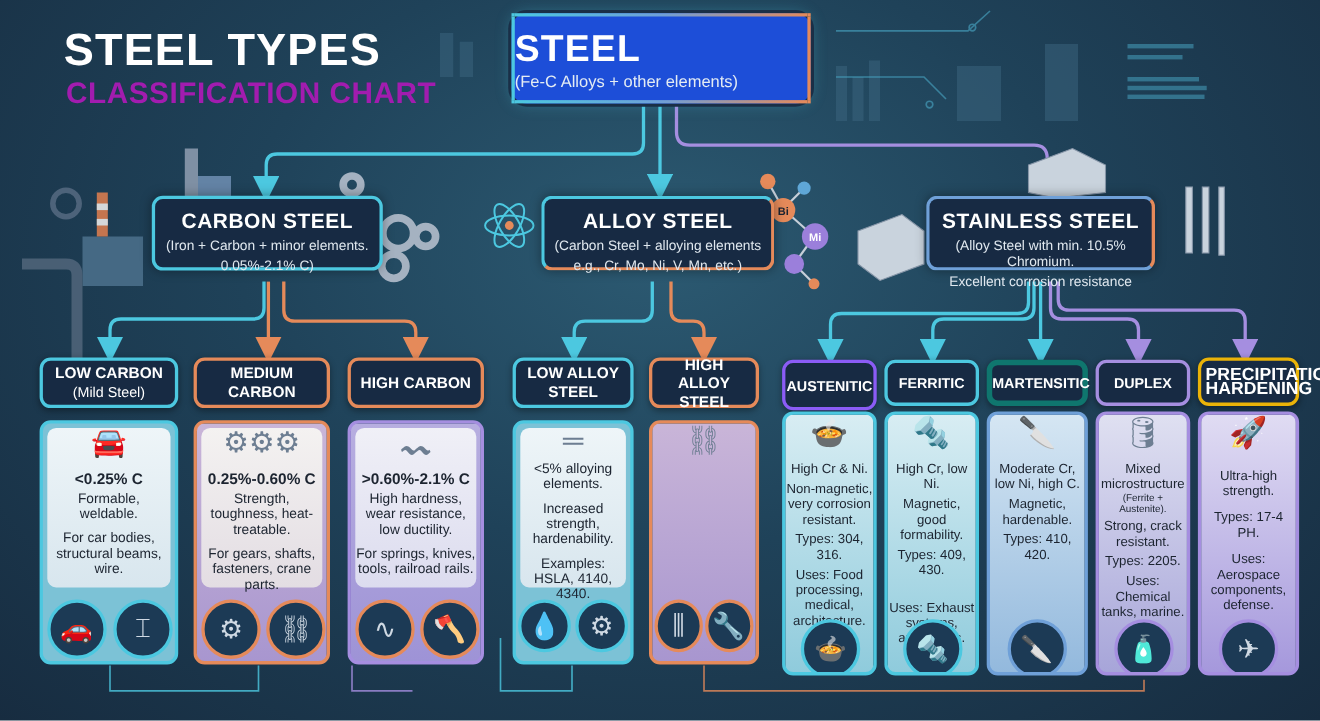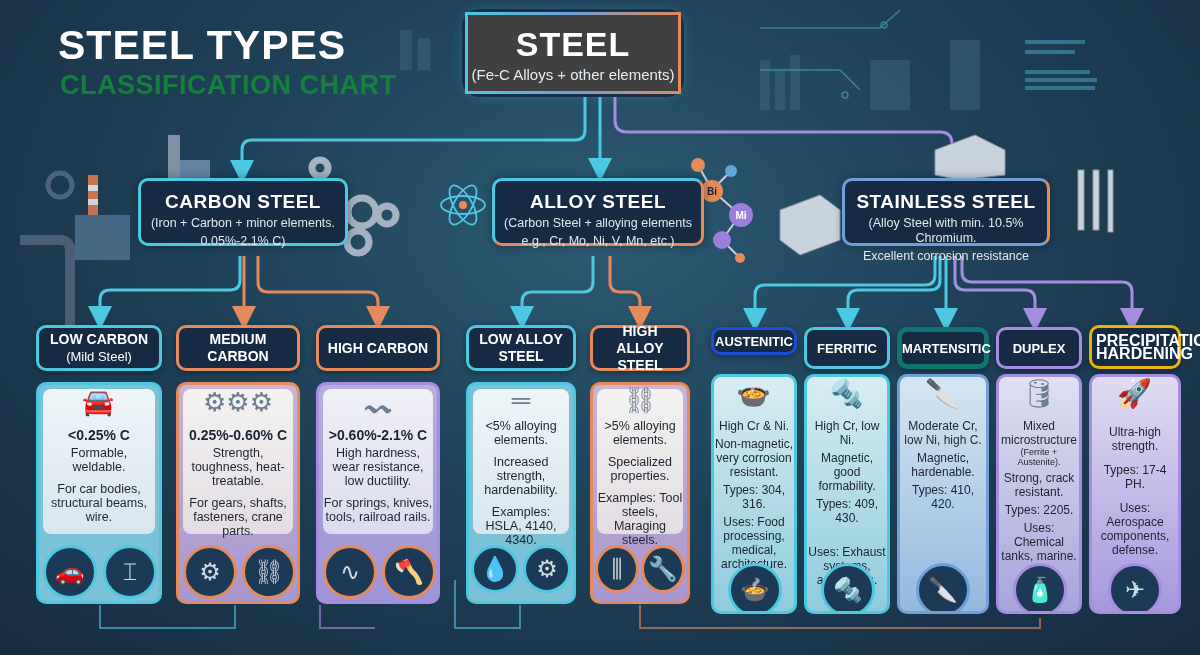--- a/index.html
+++ b/index.html
@@ -1,22 +1,22 @@
 <!DOCTYPE html>
 <html><head>
 <meta charset="utf-8">
 <style>
 *{box-sizing:border-box;margin:0;padding:0}
 html,body{width:1200px;height:655px;overflow:hidden}
 body{background:radial-gradient(ellipse at 50% 35%,#2c5a72 0%,#1f4259 45%,#172c40 100%);font-family:"Liberation Sans",sans-serif;position:relative;color:#fff}
 .abs{position:absolute}
 svg.lines{position:absolute;left:0;top:0;width:1200px;height:655px}
 .title1{left:58px;top:22px;font-size:41px;font-weight:700;letter-spacing:1px;color:#fff}
-.title2{left:60px;top:70px;font-size:27px;font-weight:700;color:#15803d;letter-spacing:.5px}
-.root{left:465px;top:12px;width:216px;height:82px;border-radius:14px;background:#404040;border:3px solid;border-image:linear-gradient(90deg,#4cc8e0,#6fa0d8,#e58a5a) 1;text-align:center;box-shadow:0 0 0 3px #1a2f47,0 0 14px rgba(76,200,224,.35)}
+.title2{left:60px;top:70px;font-size:27px;font-weight:700;color:#a21caf;letter-spacing:.5px}
+.root{left:465px;top:12px;width:272px;height:82px;border-radius:14px;background:#1d4ed8;border:3px solid;border-image:linear-gradient(90deg,#4cc8e0,#6fa0d8,#e58a5a) 1;text-align:left;box-shadow:0 0 0 3px #1a2f47,0 0 14px rgba(76,200,224,.35)}
 .root .t{font-size:34px;font-weight:700;margin-top:10px;letter-spacing:1px}
 .root .s{font-size:15px;color:#e4ecf3;margin-top:2px}
 .cat{height:68px;border-radius:10px;background:#172a43;text-align:center;box-shadow:0 0 10px rgba(0,0,0,.35)}
 .cat .t{font-size:19px;font-weight:700;margin-top:10px;letter-spacing:.5px}
 .cat .s{font-size:12.5px;color:#e0e8ef;line-height:15px;margin-top:3px}
 .head{height:46px;border-radius:10px;background:#172a43;text-align:center;display:flex;flex-direction:column;justify-content:center;font-weight:700;font-size:14px;line-height:17px;box-shadow:0 2px 6px rgba(0,0,0,.35)}
 .head .sub{font-weight:400;font-size:13px}
 .card{border-radius:10px;color:#1c2430;text-align:center;overflow:hidden}
 .card .inner{margin:4px 4px 0 4px;border-radius:8px;padding-top:38px;background:linear-gradient(#eef5f8,#d8e6ee)}
 .card .k{font-weight:700;font-size:14px;margin-bottom:3px}
@@ -219,31 +219,26 @@
   </div>
   <span class="ico" style="top:0px">═</span>
   <div class="abs circle" style="left:2px;top:160px;width:48px;height:48px;border-color:#4cc8e0">💧</div>
   <div class="abs circle" style="left:54px;top:160px;width:48px;height:48px;border-color:#4cc8e0">⚙</div>
 </div>
 
 <div class="abs head" style="left:590px;top:325px;width:100px;border:3px solid #e58a5a">
   <div style="padding:0 6px">HIGH ALLOY STEEL</div>
 </div>
 <div class="abs card" style="left:590px;top:382px;width:100px;height:222px;background:linear-gradient(#c9b5d8,#a896cf);border:3px solid #e58a5a">
-  <div class="inner" style="height:145px;padding-top:30px;background:linear-gradient(#f4f2f1,#e3dde3)">
-    <p>&gt;5% alloying elements.</p>
-    <p>Specialized properties.</p>
-    <p>Examples: Tool steels, Maraging steels.</p>
-  </div>
   <span class="ico" style="top:0px">⛓</span>
   <div class="abs circle" style="left:2px;top:160px;width:44px;height:48px;border-color:#e58a5a">⫼</div>
   <div class="abs circle" style="left:48px;top:160px;width:44px;height:48px;border-color:#e58a5a">🔧</div>
 </div>
 
-<div class="abs head" style="left:711px;top:327px;width:86px;height:28px;border:3px solid #1d4ed8;font-size:13px">
+<div class="abs head" style="left:711px;top:327px;width:86px;height:46px;border:3px solid #8b5cf6;font-size:13px">
   <div>AUSTENITIC</div>
 </div>
 <div class="abs card" style="left:711px;top:374px;width:86px;height:240px;background:linear-gradient(#d8edf3,#8fcbdc);border:3px solid #4cc8e0;padding-top:42px">
   <span class="ico" style="top:0px;font-size:28px">🍲</span>
   <p style="font-size:12px;line-height:14px;margin-bottom:4px">High Cr &amp; Ni.</p>
   <p style="font-size:12px;line-height:14px;margin-bottom:4px">Non-magnetic, very corrosion resistant.</p>
   <p style="font-size:12px;line-height:14px;margin-bottom:4px">Types: 304, 316.</p>
   <p style="font-size:12px;line-height:14px">Uses: Food processing, medical, architecture.</p>
   <div class="abs circle" style="left:14px;top:186px;border-color:#4cc8e0">🍲</div>
 </div>

